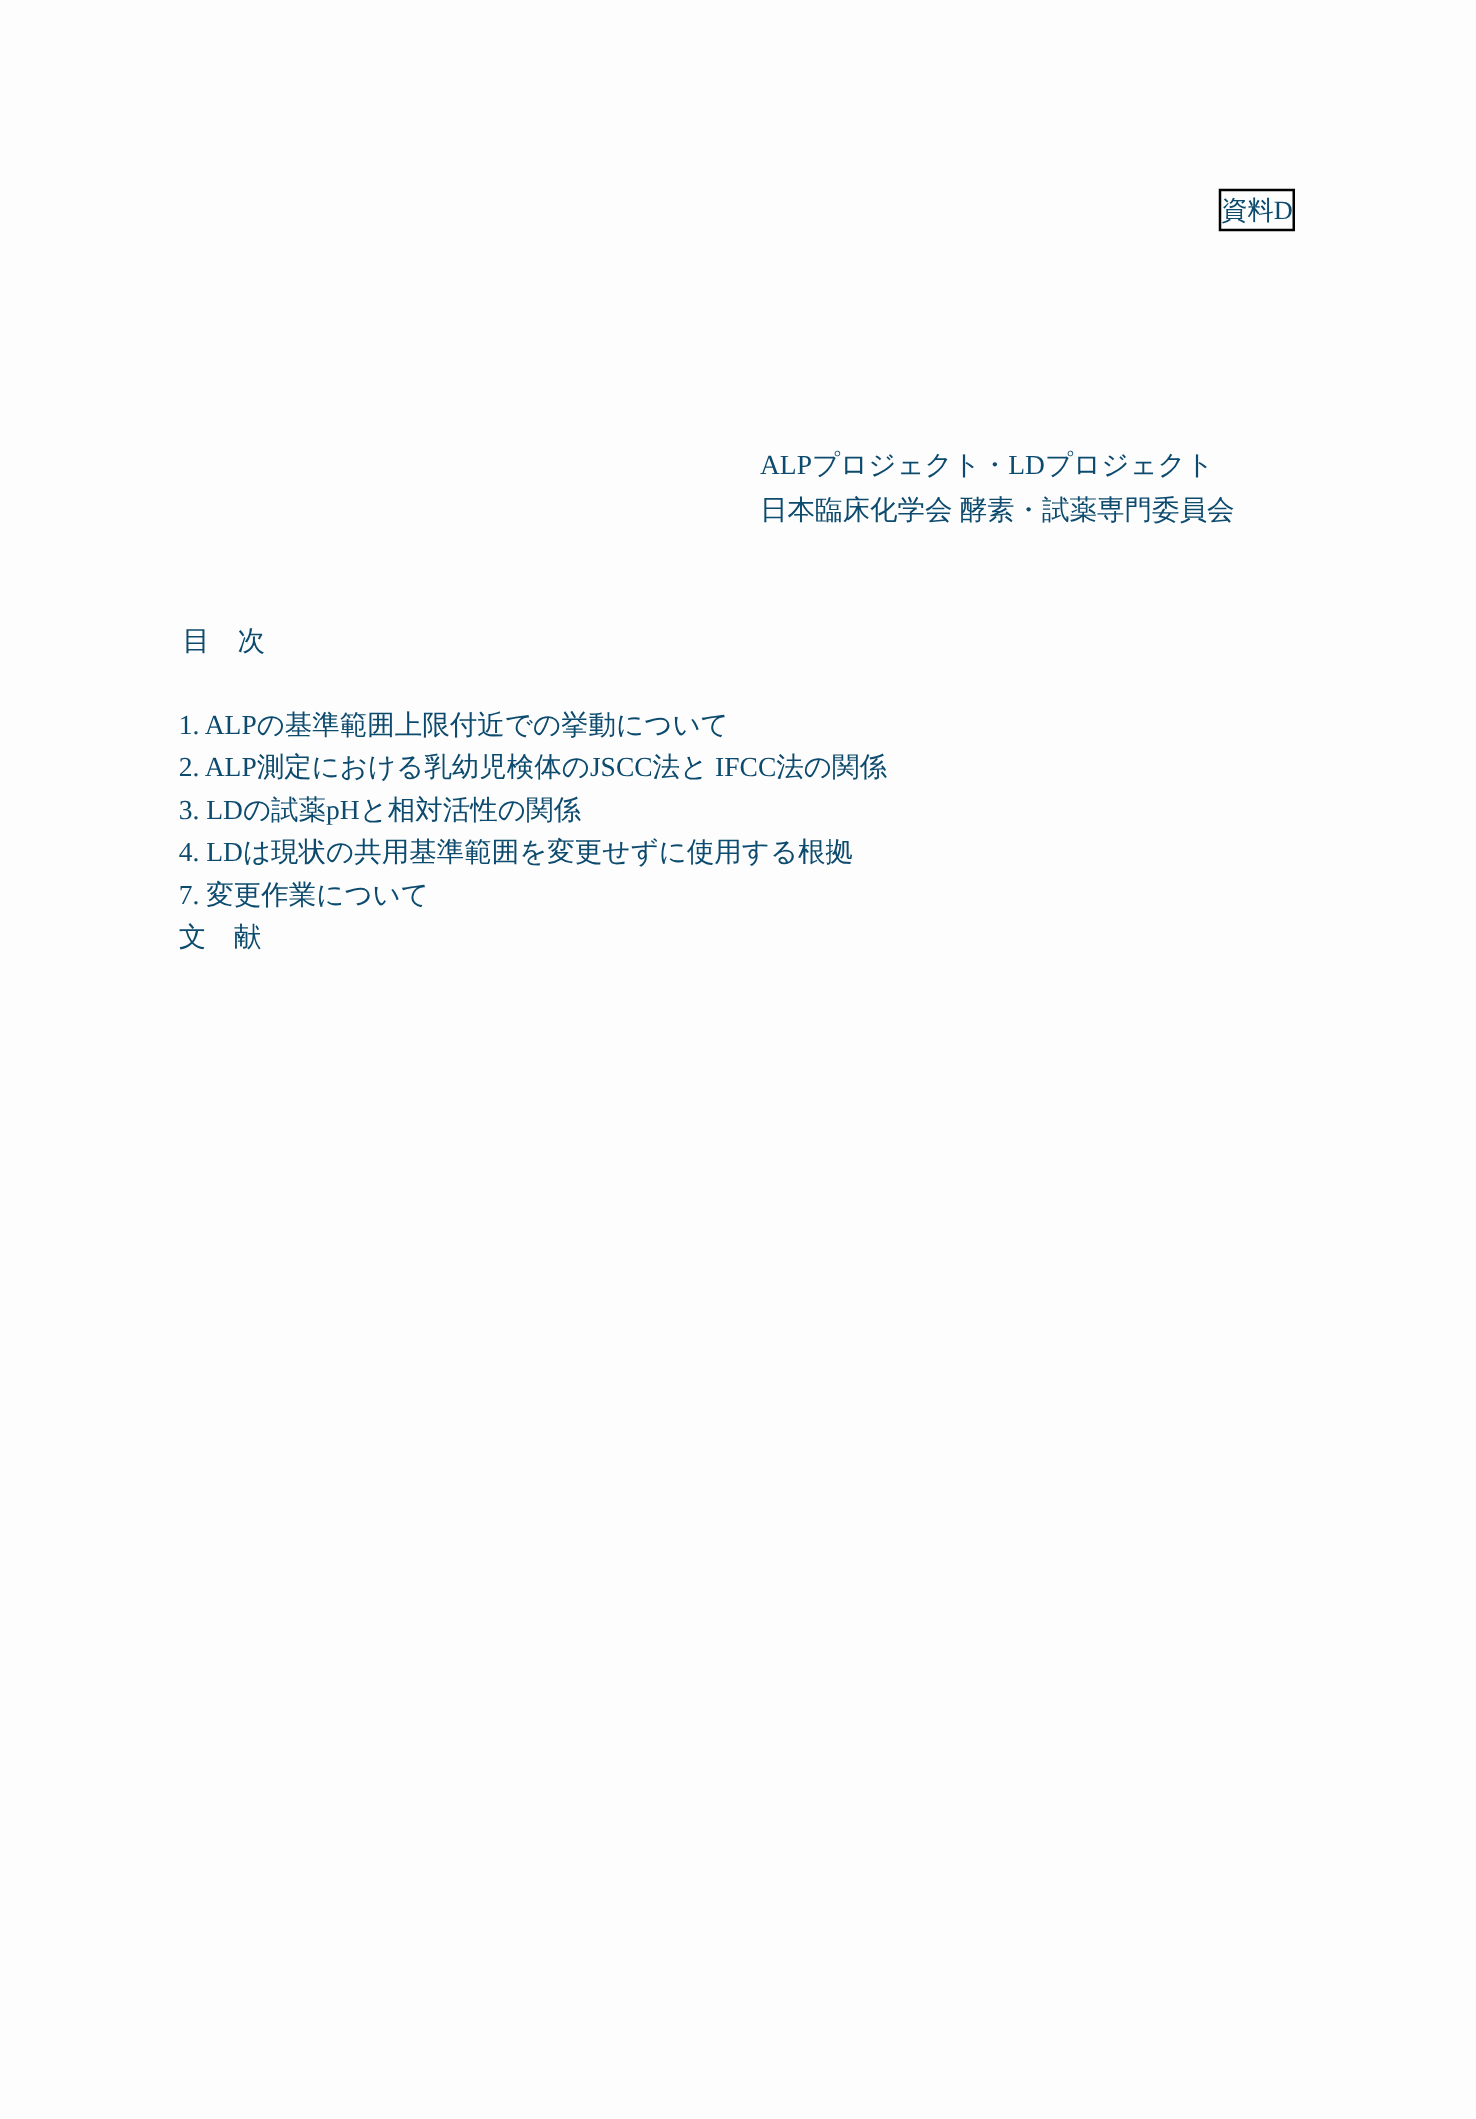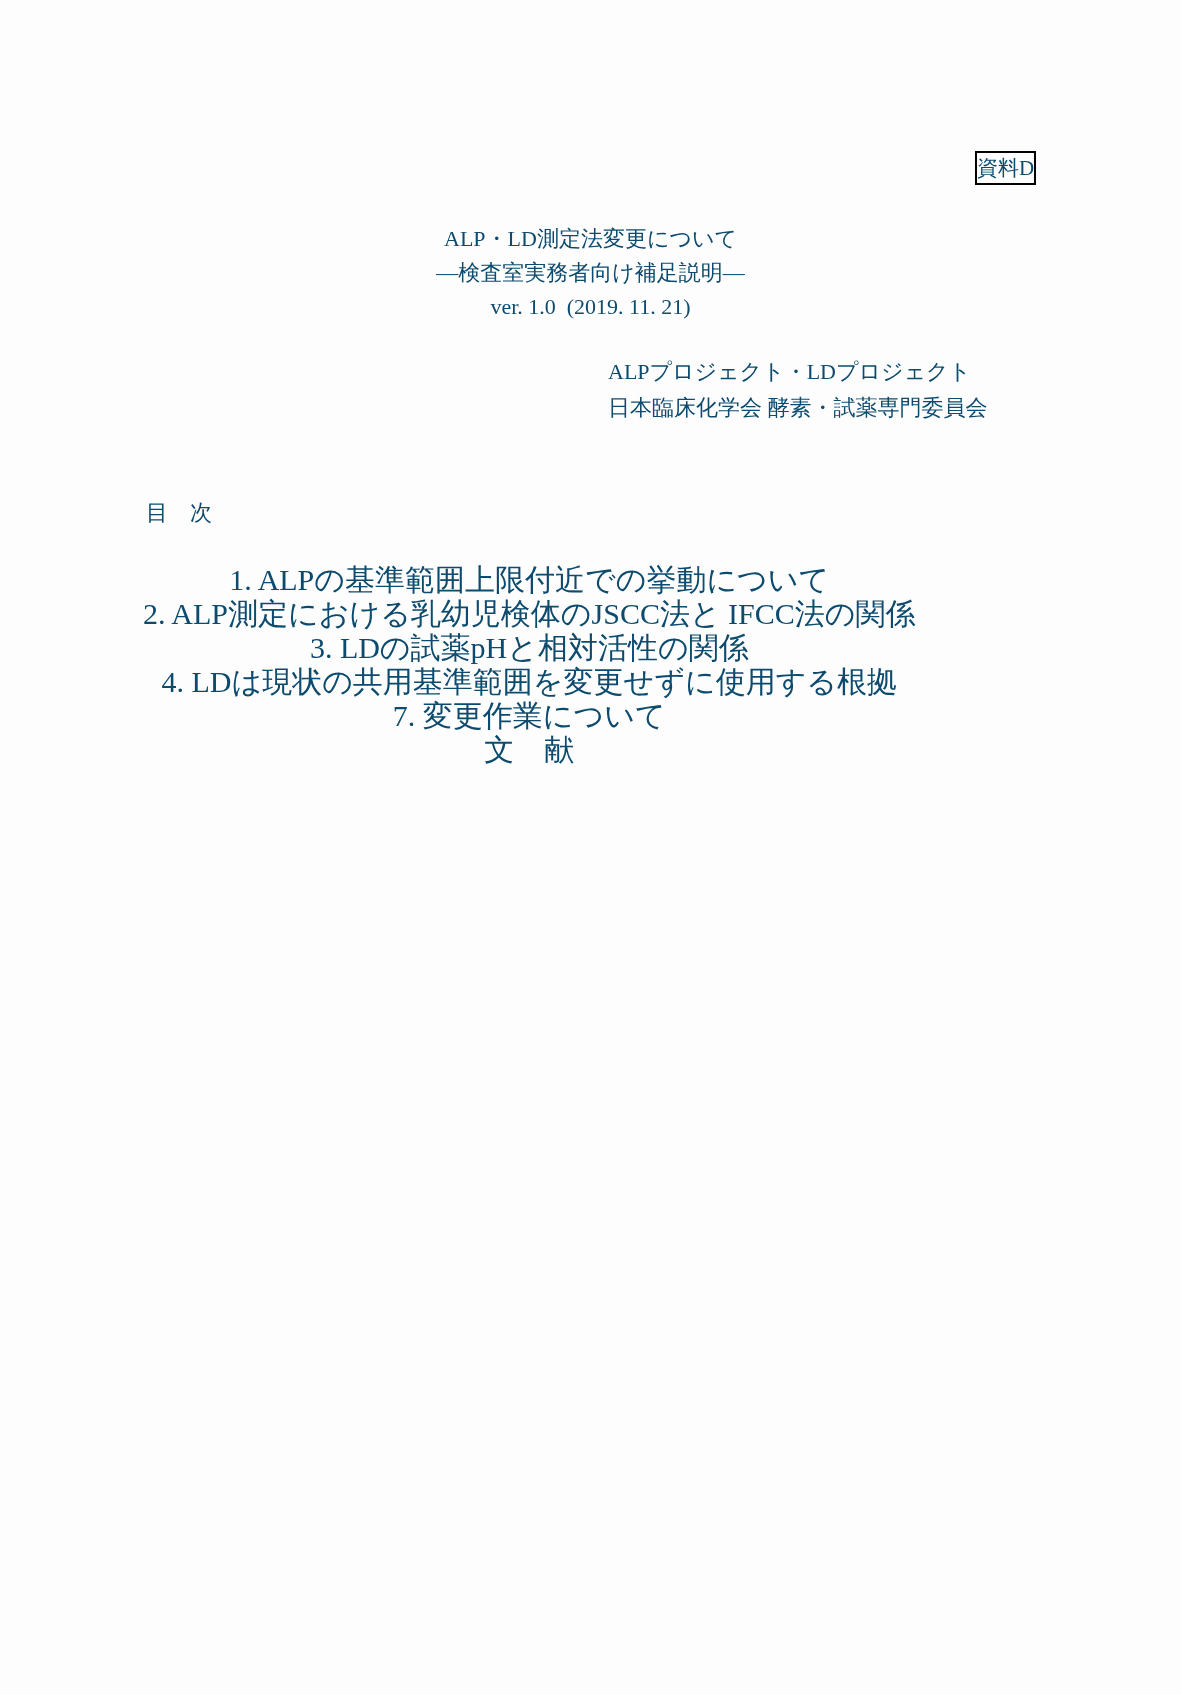--- a/index.html
+++ b/index.html
@@ -57,39 +57,33 @@
     position: absolute;
     left: 146px;
     top: 500px;
     font-size: 22px;
     line-height: 26px;
   }
   .toc-list {
     position: absolute;
     left: 143px;
     top: 563px;
-    font-size: 30px;
+    font-size: 22px;
     line-height: 34px;
-    text-align: center;
   }
 </style>
 </head>
 <body>
 
 <div class="page">
 
   <div class="doc-label">
     <span>資料D</span>
   </div>
 
-  <div class="title-block">
-    <div class="line">ALP・LD測定法変更について</div>
-    <div class="line">―検査室実務者向け補足説明―</div>
-    <div class="line">ver. 1.0  (2019. 11. 21)</div>
-  </div>
 
   <div class="org-block">
     <div class="line">ALPプロジェクト・LDプロジェクト</div>
     <div class="line">日本臨床化学会 酵素・試薬専門委員会</div>
   </div>
 
   <div class="toc-heading">目　次</div>
 
   <div class="toc-list">
     <div class="toc-item">1. ALPの基準範囲上限付近での挙動について</div>

